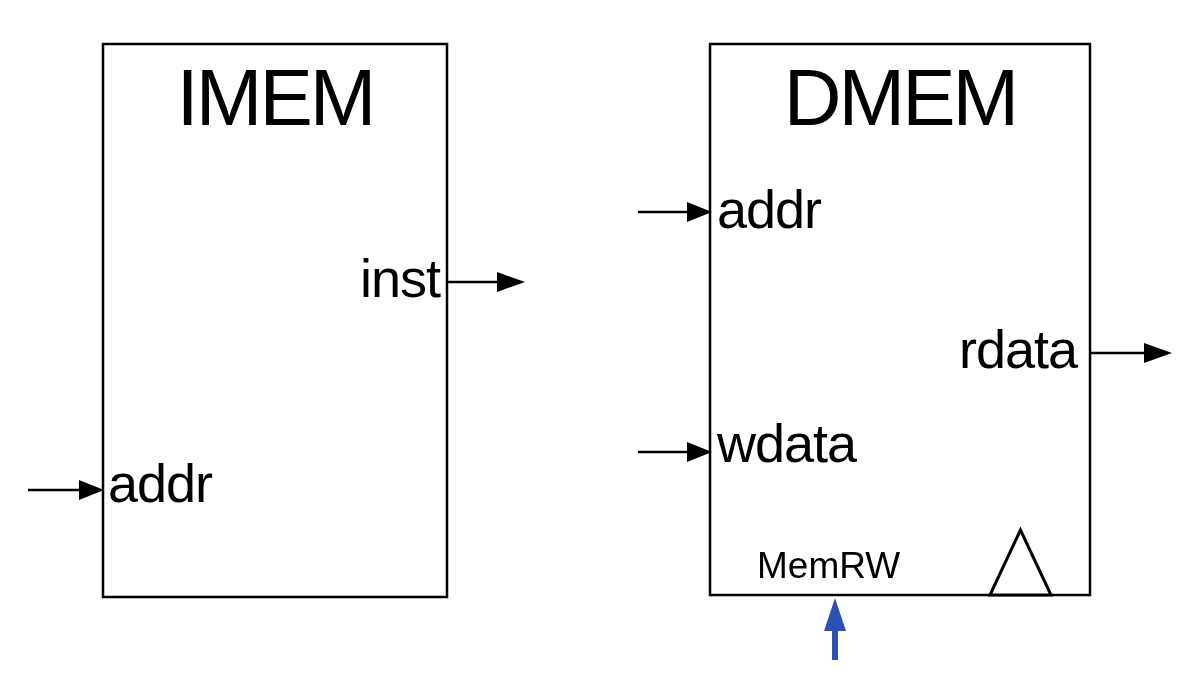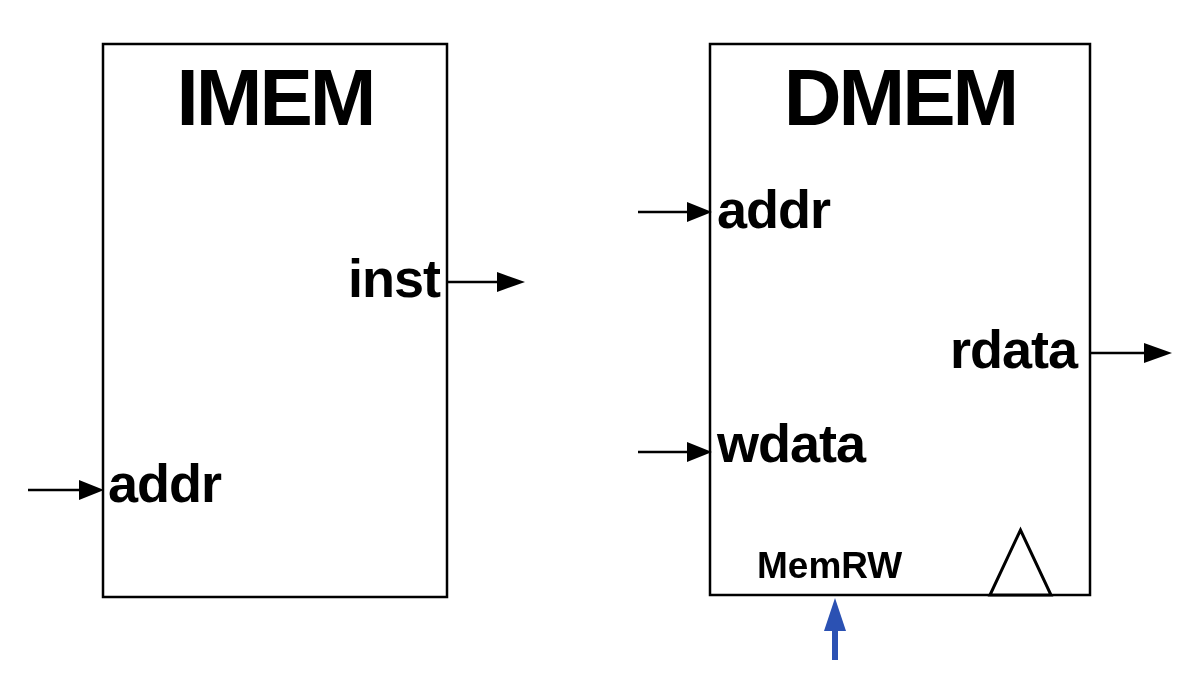--- a/index.html
+++ b/index.html
@@ -7,21 +7,20 @@
     padding: 0;
     background: #ffffff;
   }
   .canvas {
     position: relative;
     width: 1199px;
     height: 686px;
     background: #ffffff;
     overflow: hidden;
     font-family: "Liberation Sans", "DejaVu Sans", sans-serif;
-    font-weight: bold;
   }
   svg { display: block; }
   .title {
     font-family: "Liberation Sans", "DejaVu Sans", sans-serif;
     font-size: 80px;
     letter-spacing: -3px;
     fill: #000000;
   }
   .port {
     font-family: "Liberation Sans", "DejaVu Sans", sans-serif;

